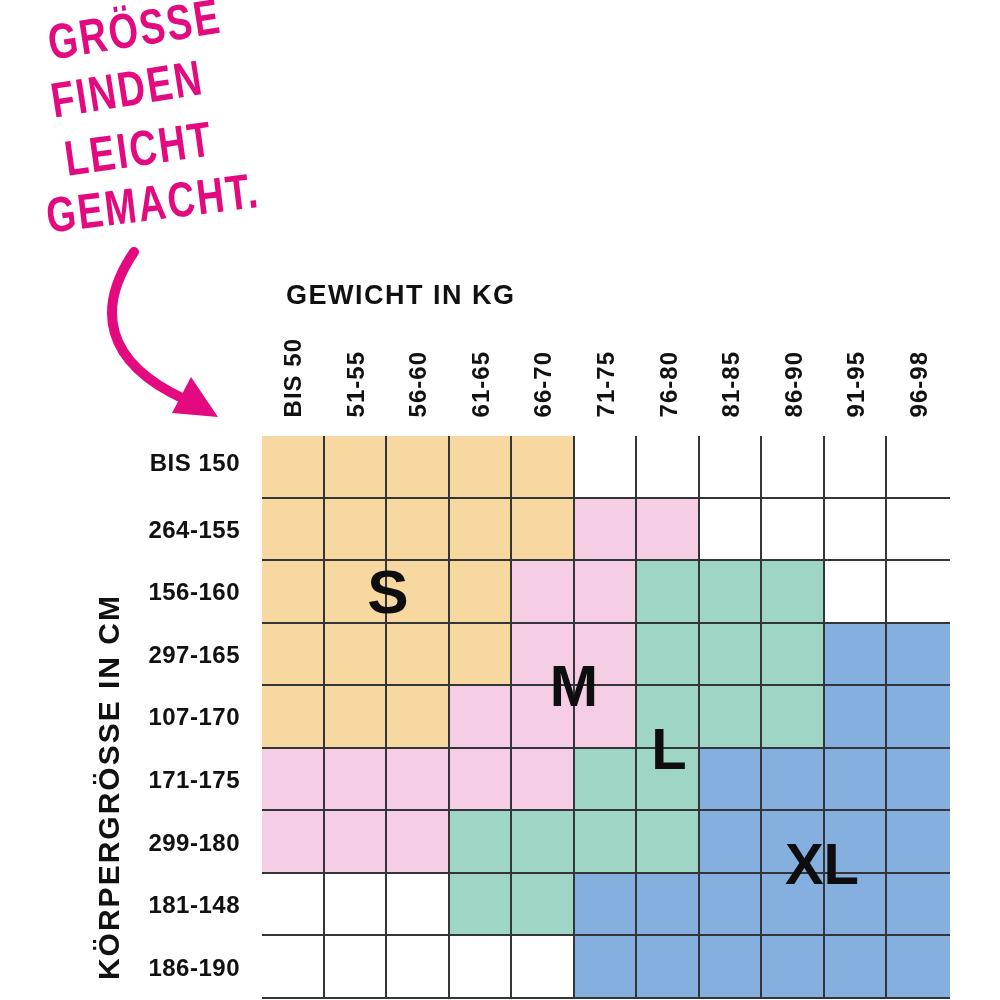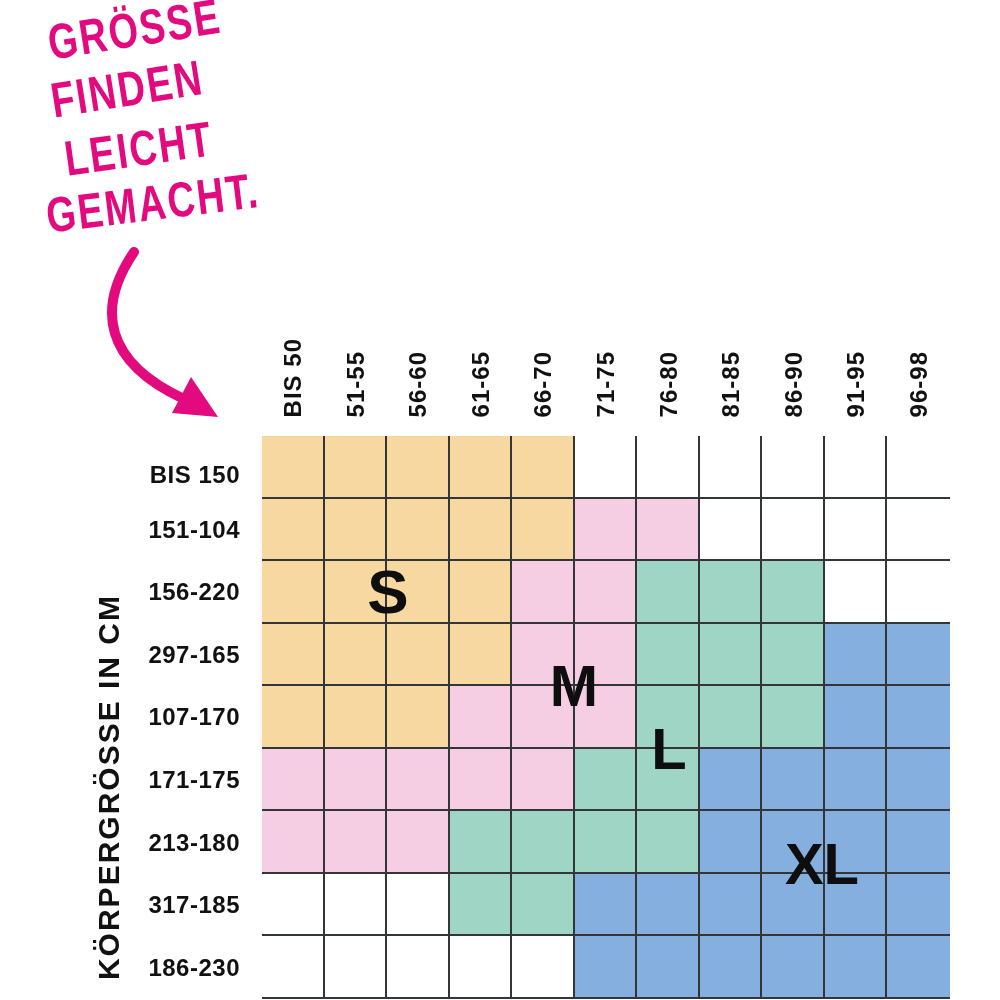--- a/index.html
+++ b/index.html
@@ -74,20 +74,21 @@
   <div class="hw-line hw1">GRÖSSE</div>
   <div class="hw-line hw2">FINDEN</div>
   <div class="hw-line hw3">LEICHT</div>
   <div class="hw-line hw4">GEMACHT.</div>
 
   <svg class="arrow-svg" width="260" height="440" viewBox="0 0 260 440">
     <path d="M 134 252 C 96 308 104 362 184 399" fill="none" stroke="#E3097E" stroke-width="10" stroke-linecap="round"></path>
     <polygon points="218,417 172,413 191,377" fill="#E3097E"></polygon>
   </svg>
 
+  <div class="kg-title">GEWICHT IN KG</div>
 
   <div id="col-labels">
       <div class="col-label-cell" style="left: 262px; width: 62.5455px;">
         <span>BIS 50</span>
       </div>
       <div class="col-label-cell" style="left: 324.545px; width: 62.5455px;">
         <span>51-55</span>
       </div>
       <div class="col-label-cell" style="left: 387.091px; width: 62.5455px;">
         <span>56-60</span>
@@ -112,29 +113,29 @@
       </div>
       <div class="col-label-cell" style="left: 824.909px; width: 62.5455px;">
         <span>91-95</span>
       </div>
       <div class="col-label-cell" style="left: 887.455px; width: 62.5455px;">
         <span>96-98</span>
       </div>
     </div>
 
   <div id="row-labels">
-      <div class="row-label" style="top: 444px; height: 62.5556px; text-align: right;">BIS 150</div>
-      <div class="row-label" style="top: 498.556px; height: 62.5556px;">151-104</div>
-      <div class="row-label" style="top: 561.111px; height: 62.5556px;">156-220</div>
+      <div class="row-label" style="top: 432px; height: 62.5556px; text-align: right;">BIS 150</div>
+      <div class="row-label" style="top: 498.556px; height: 62.5556px;">264-155</div>
+      <div class="row-label" style="top: 561.111px; height: 62.5556px;">156-160</div>
       <div class="row-label" style="top: 623.667px; height: 62.5556px;">297-165</div>
       <div class="row-label" style="top: 686.222px; height: 62.5556px;">107-170</div>
       <div class="row-label" style="top: 748.778px; height: 62.5556px;">171-175</div>
-      <div class="row-label" style="top: 811.333px; height: 62.5556px;">213-180</div>
-      <div class="row-label" style="top: 873.889px; height: 62.5556px;">317-185</div>
-      <div class="row-label" style="top: 936.444px; height: 62.5556px;">186-230</div>
+      <div class="row-label" style="top: 811.333px; height: 62.5556px;">299-180</div>
+      <div class="row-label" style="top: 873.889px; height: 62.5556px;">181-148</div>
+      <div class="row-label" style="top: 936.444px; height: 62.5556px;">186-190</div>
     </div>
 
   <div class="v-title">KÖRPERGRÖSSE IN CM</div>
 
   <div class="grid" id="grid">
       <div class="cell" style="background: rgb(248, 216, 161);"></div>
       <div class="cell" style="background: rgb(248, 216, 161);"></div>
       <div class="cell" style="background: rgb(248, 216, 161);"></div>
       <div class="cell" style="background: rgb(248, 216, 161);"></div>
       <div class="cell" style="background: rgb(248, 216, 161);"></div>

